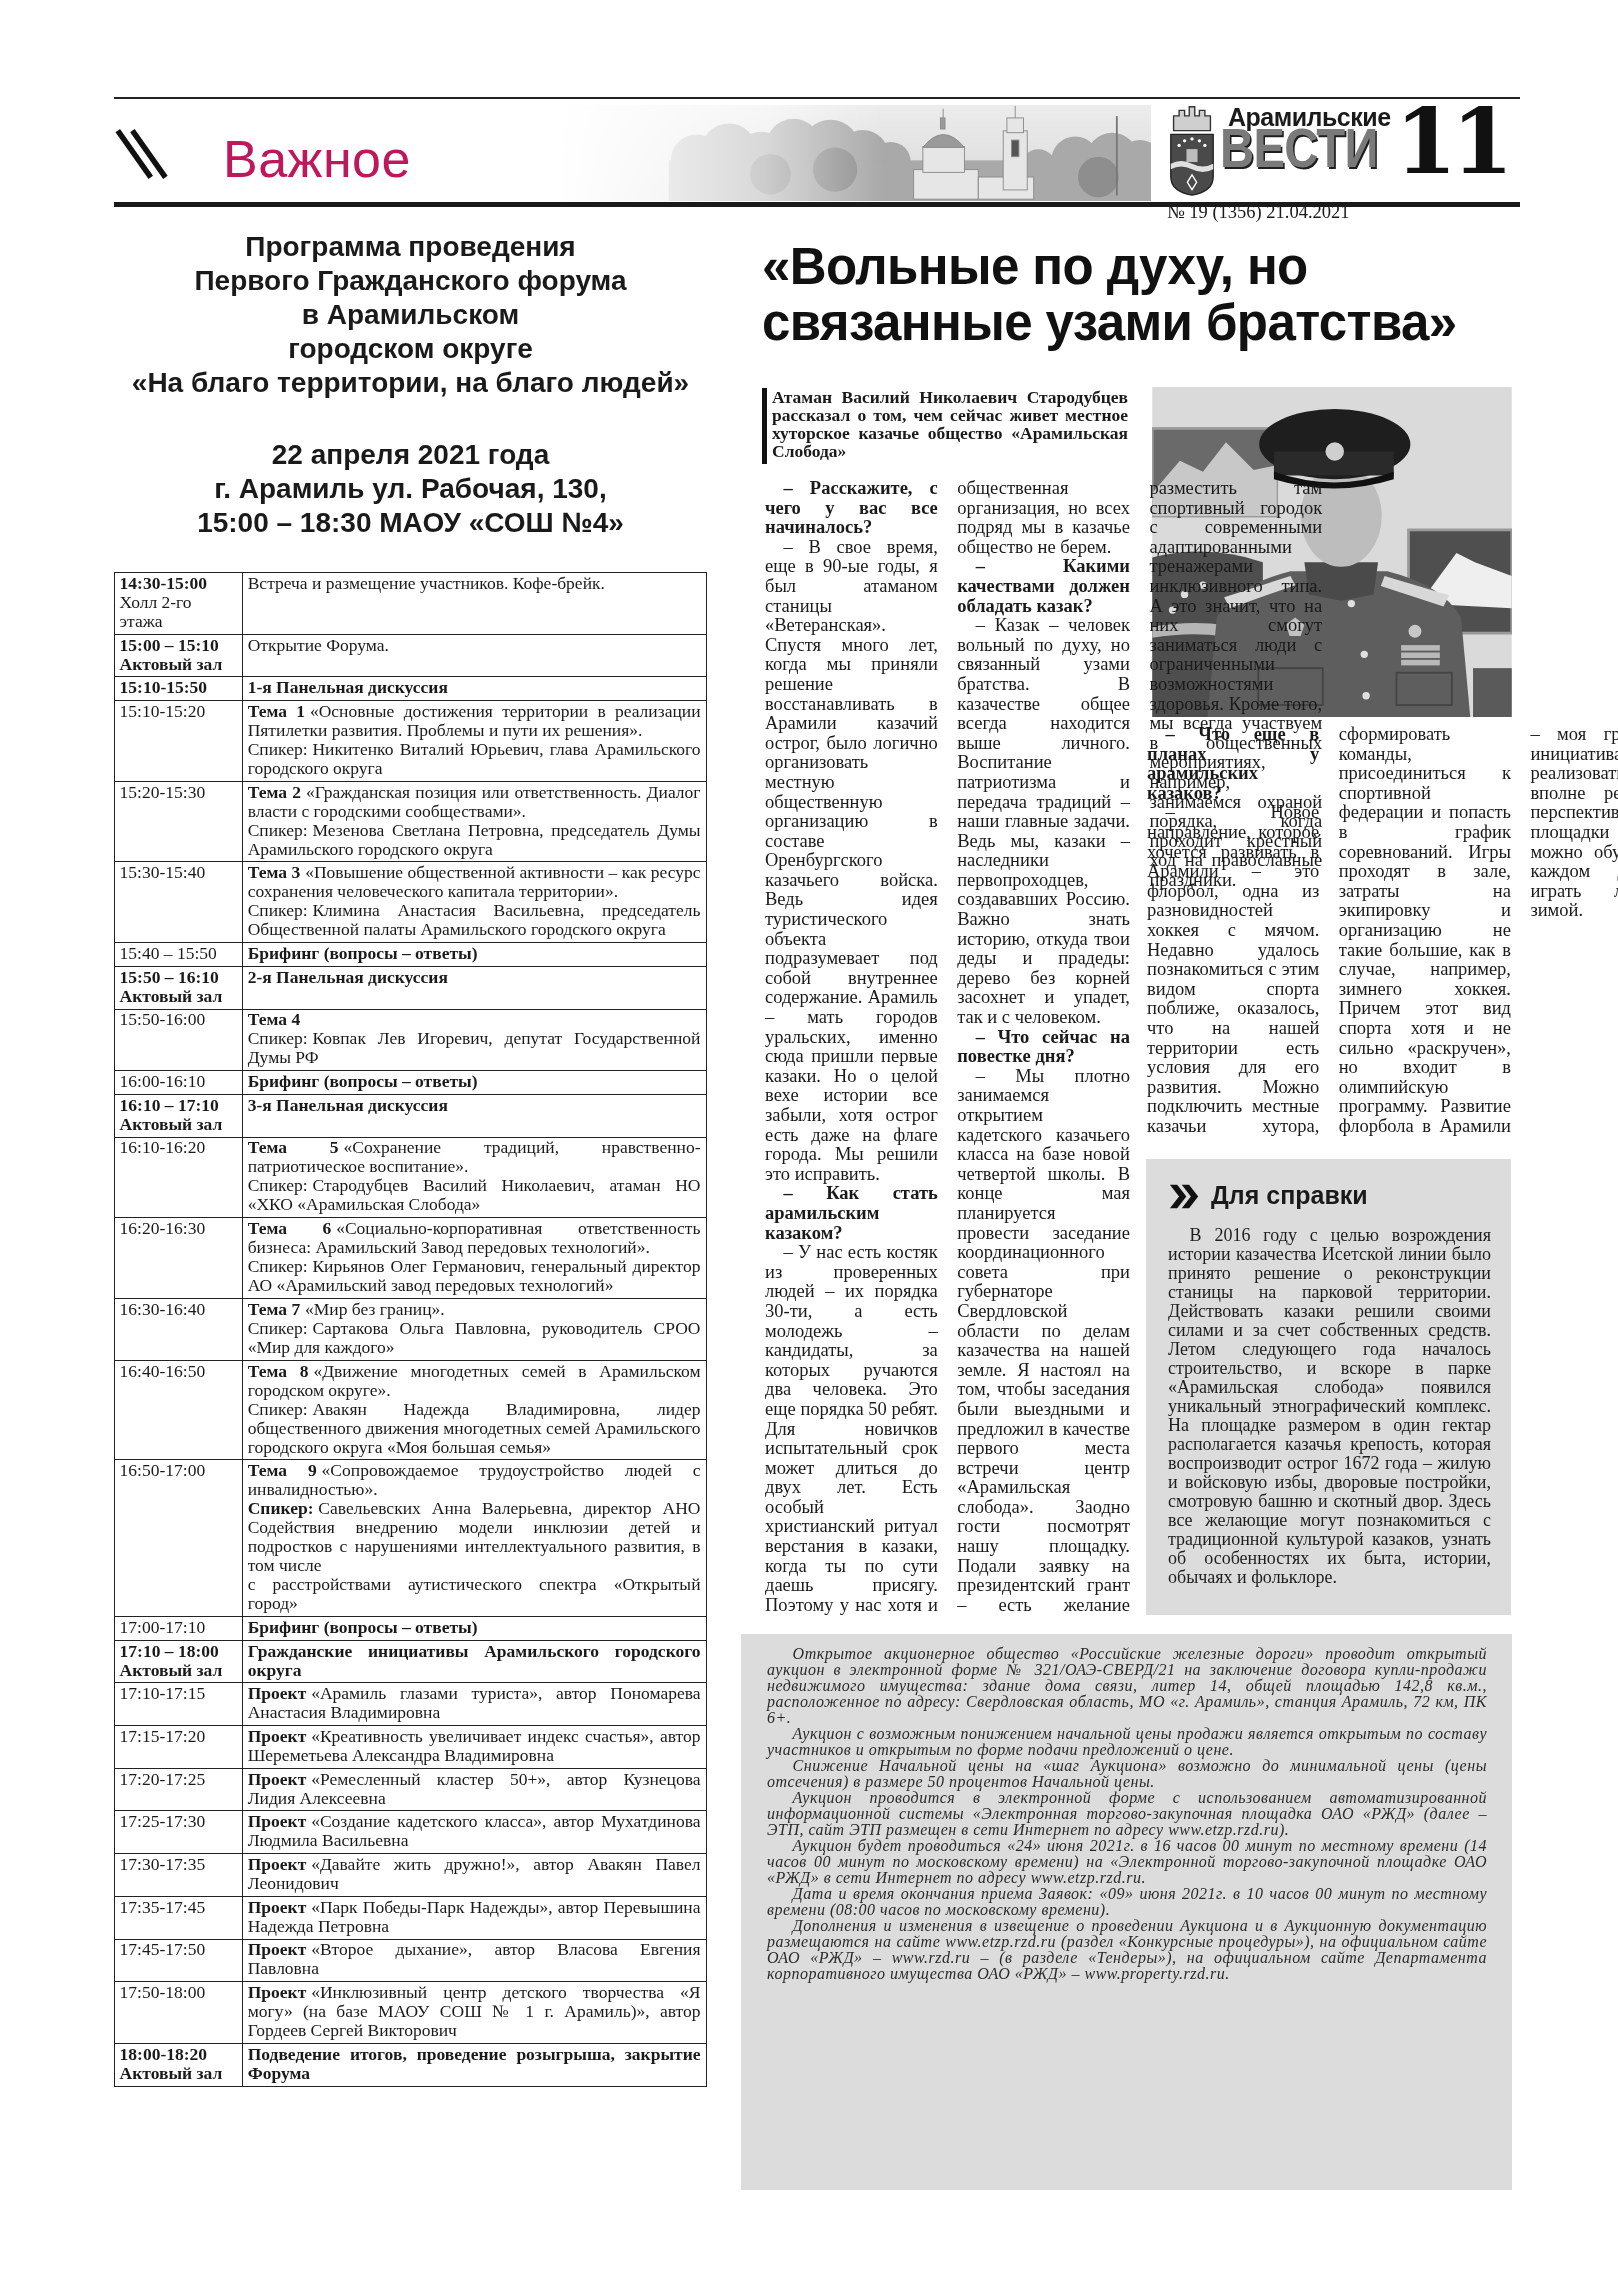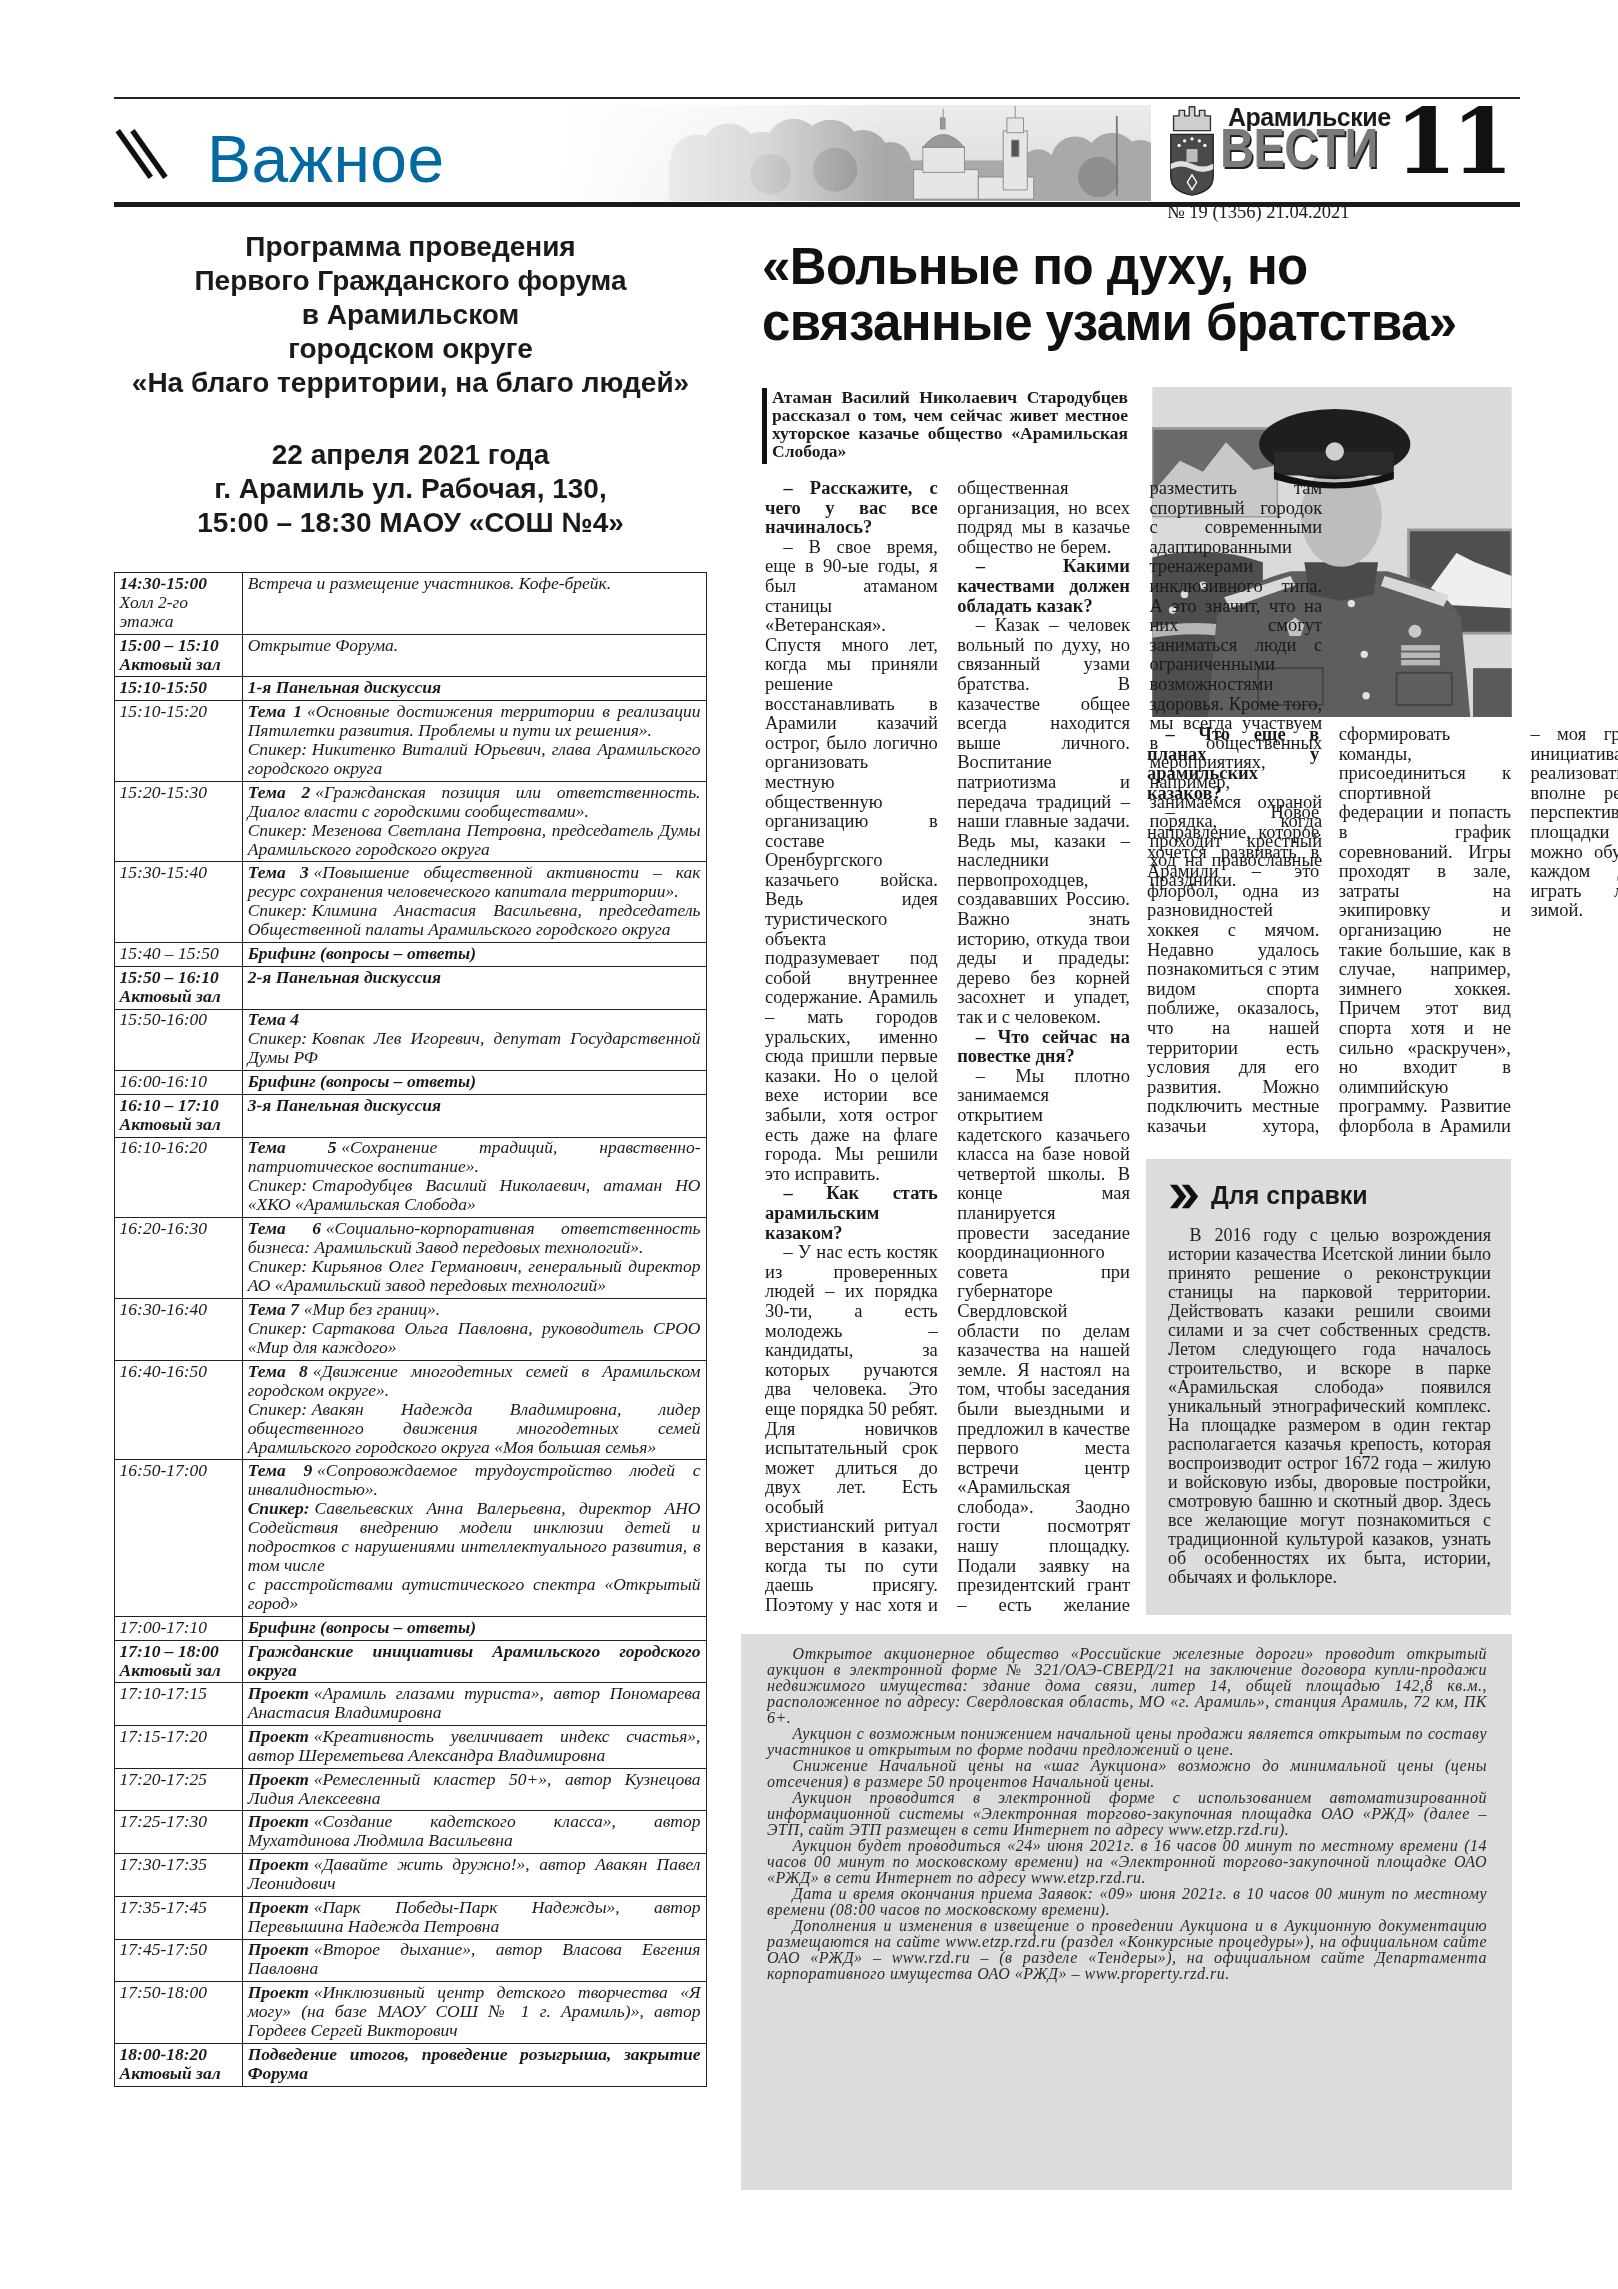--- a/index.html
+++ b/index.html
@@ -4,22 +4,22 @@
 <style>
   html, body { margin: 0; padding: 0; background: #ffffff; }
   body { width: 1619px; height: 2290px; position: relative; overflow: hidden; color: #1a1a1a;
          font-family: "Liberation Serif", serif; }
   .abs { position: absolute; }
 
   
   .rule-top { left: 114px; top: 97px; width: 1406px; height: 1.8px; background: #222; }
   .rule-bottom { left: 114px; top: 202px; width: 1406px; height: 4.6px; background: #1a1a1a; }
   .section-icon { left: 114px; top: 127px; width: 57px; height: 55px; }
-  .section-title { left: 207px; top: 132px; font-family: "Liberation Sans", sans-serif; font-size: 66px;
-                   line-height: 54px; color: #0369a1; letter-spacing: 0.5px; }
+  .section-title { left: 223px; top: 132px; font-family: "Liberation Sans", sans-serif; font-size: 52px;
+                   line-height: 54px; color: #be185d; letter-spacing: 0.5px; }
   .banner { left: 558px; top: 105px; width: 593px; height: 96px; }
   .crest { left: 1168px; top: 103px; width: 48px; height: 94px; }
   .np-top { left: 1228px; top: 103px; font-family: "Liberation Sans", sans-serif; font-weight: bold;
             font-size: 25px; line-height: 28px; color: #1a1a1a; letter-spacing: -0.5px; }
   .np-bottom { left: 1220px; top: 121px; font-family: "Liberation Sans", sans-serif; font-weight: bold;
                font-size: 55px; line-height: 55px; color: #7a7a7a; text-shadow: 1.8px 1.8px 0 #1e1e1e;
                transform: scaleX(0.86); transform-origin: left top; letter-spacing: -0.9px; }
   .page-num { left: 1395px; top: 96px; font-family: "DejaVu Serif", serif; font-weight: bold;
               font-size: 89px; line-height: 92px; color: #111; letter-spacing: -5.5px; }
   .issue { left: 1167px; top: 180px; font-family: "Liberation Serif", serif; font-size: 18.5px;
@@ -29,21 +29,21 @@
   .prog-title { left: 114px; top: 230px; width: 593px; text-align: center;
                 font-family: "Liberation Sans", sans-serif; font-weight: bold; font-size: 28px;
                 line-height: 34px; color: #1a1a1a; }
   .prog-date { left: 114px; top: 438px; width: 593px; text-align: center;
                font-family: "Liberation Sans", sans-serif; font-weight: bold; font-size: 28px;
                line-height: 34px; color: #1a1a1a; }
   .prog-line { display: block; white-space: nowrap; }
 
   .schedule { left: 114px; top: 572px; width: 593px; border-collapse: collapse; table-layout: fixed;
               font-family: "Liberation Serif", serif; font-size: 17.5px; line-height: 19px; color: #1a1a1a; }
-  .schedule td { border: 1.4px solid #222; vertical-align: top; padding: 0.9px 5.5px 2.8px 4.6px; font-style: italic; }
+  .schedule td { border: 1.4px solid #222; vertical-align: top; padding: 0.9px 5.5px 2.8px 4.6px; }
   .schedule td.tcol { width: 117px; }
   .schedule .b { font-weight: bold; }
   .schedule .desc { text-align: justify; hyphens: auto; }
   .schedule .lead { font-weight: bold; }
   .schedule .lead + .txt { margin-left: 0.28em; }
   .schedule .spk-label + .spk { margin-left: 0.28em; }
 
   
   .headline { left: 762px; top: 239px; width: 757px; font-family: "Liberation Sans", sans-serif;
               font-weight: bold; font-size: 51px; line-height: 56px; color: #111; letter-spacing: -0.6px; }

